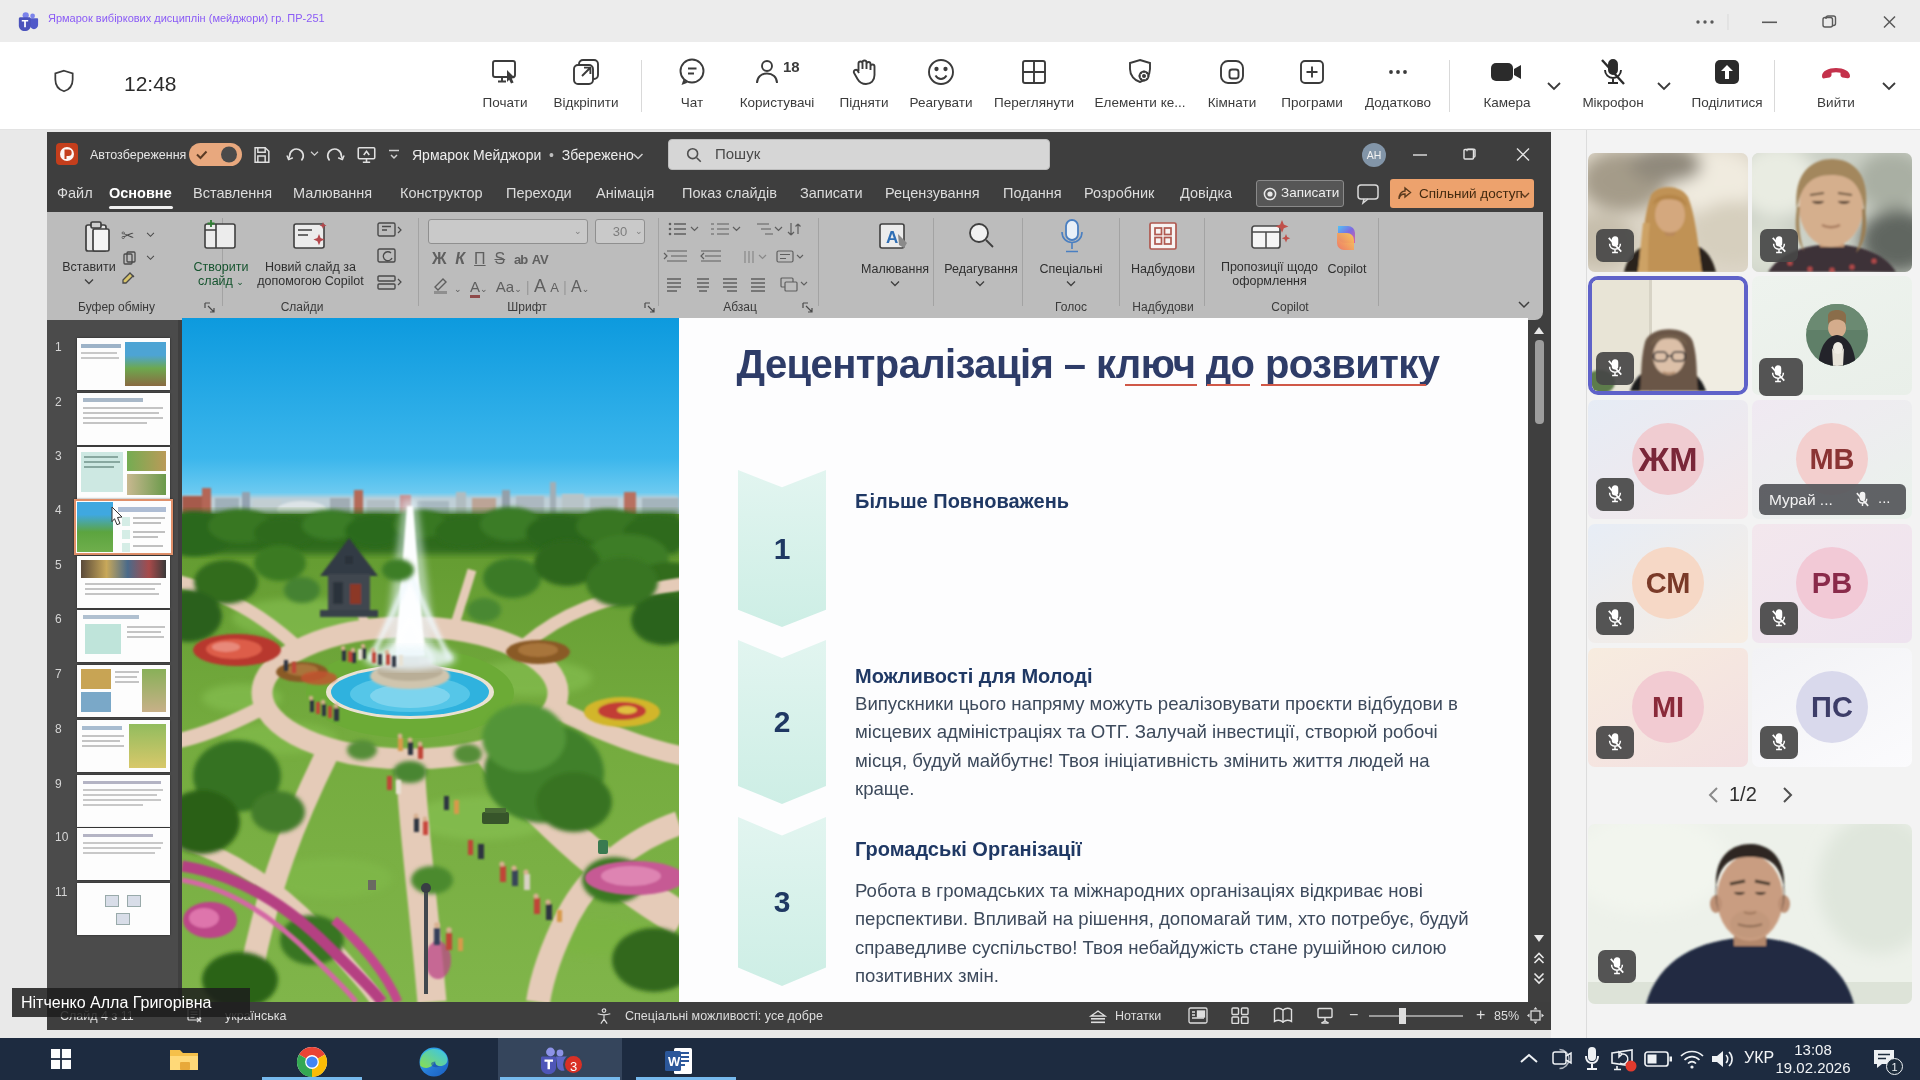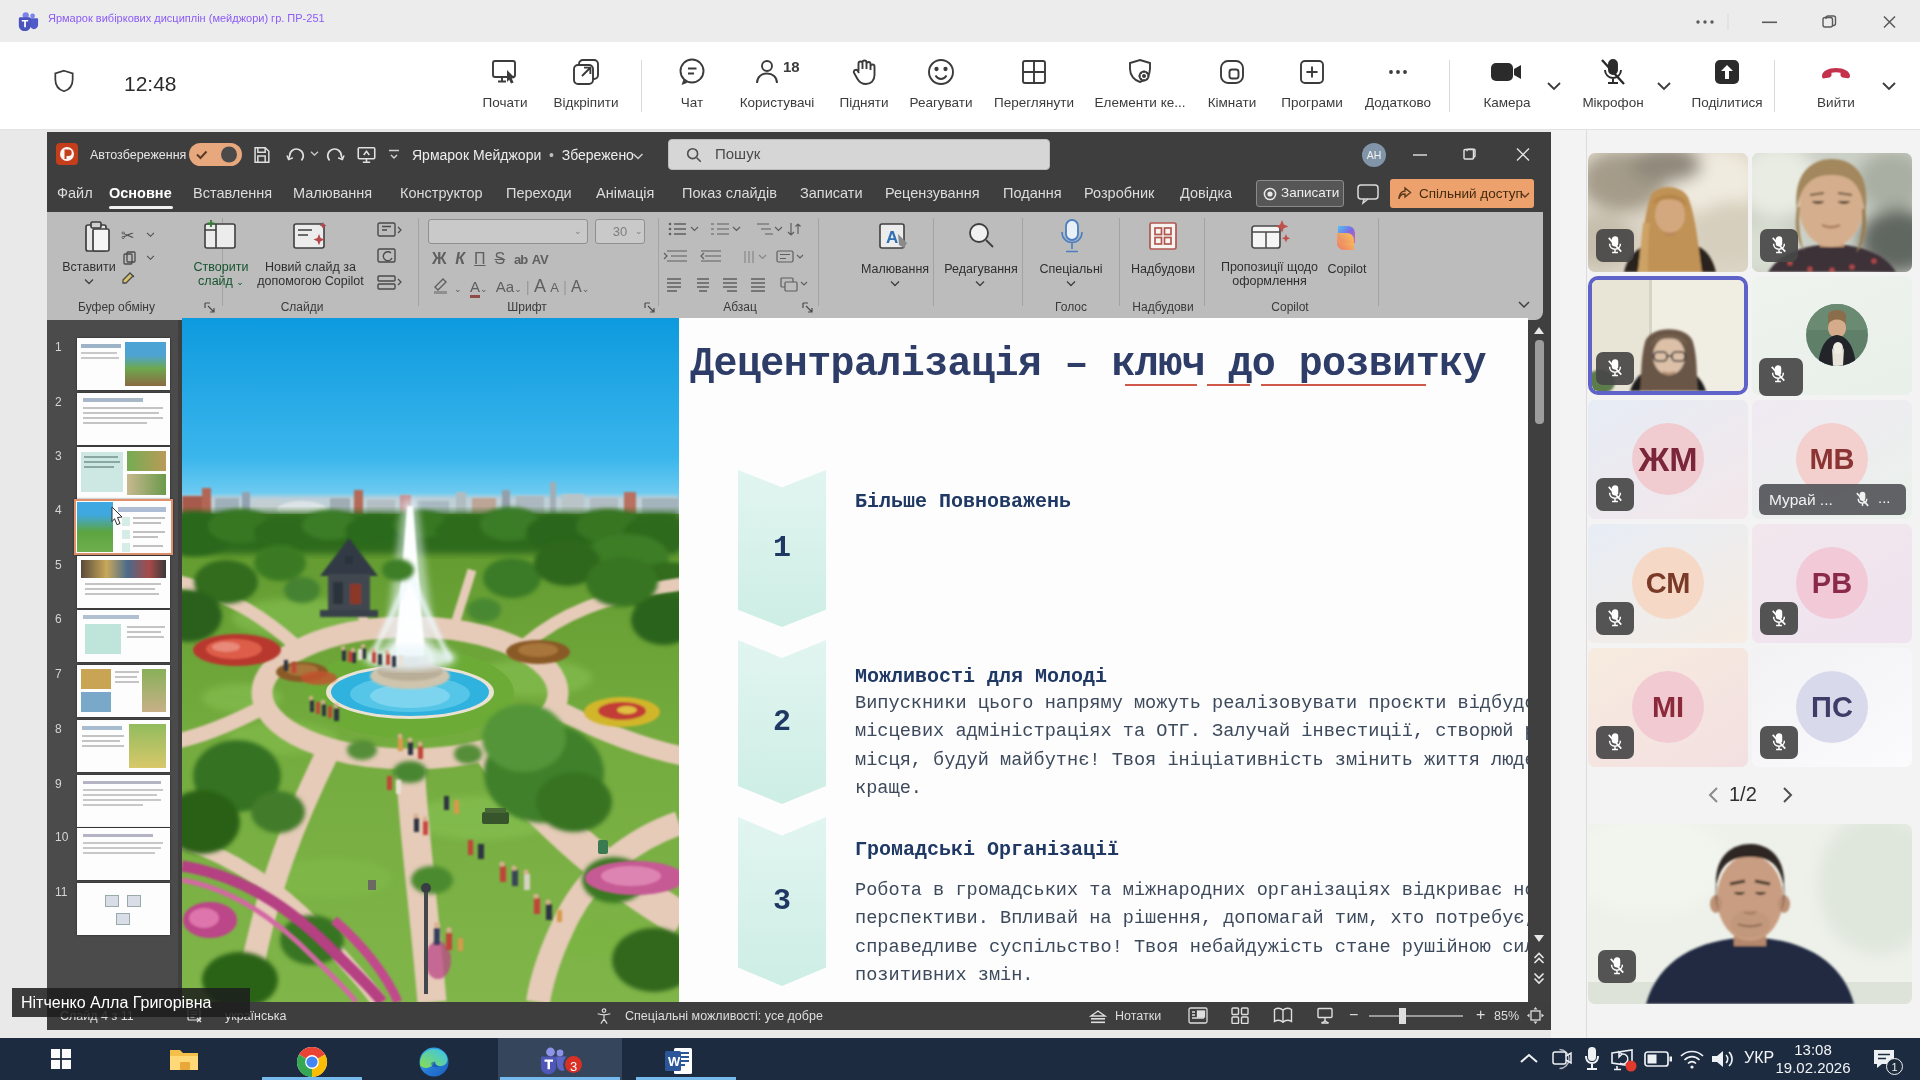--- a/index.html
+++ b/index.html
@@ -21,21 +21,21 @@
   .ptab { position:absolute; top:7px; font-size:14.5px; color:#dcdcdc; }
   #ribbon { position:absolute; left:0; top:80px; width:1496px; height:108px; background:#bcbcbc; border-radius:0 0 8px 0; color:#2c2c2c;}
   .glabel { position:absolute; top:88px; font-size:12px; color:#3a3a3a; text-align:center; }
   .rsep { position:absolute; top:6px; width:1px; height:88px; background:#a3a3a3; }
   
   #thumbs { position:absolute; left:0; top:188px; width:131px; height:682px; background:#4b4b4b; }
   .thumb { position:absolute; left:30px; width:93px; height:52px; background:#fdfdfd; box-shadow:0 0 2px rgba(0,0,0,.5); overflow:hidden;}
   .tnum { position:absolute; left:8px; font-size:12px; color:#d5d5d5; }
   #statusbar { position:absolute; left:0; top:870px; width:1504px; height:28px; background:#3e3e3e; color:#dedede; font-size:12.5px; }
   #scrollcol { position:absolute; left:1481px; top:188px; width:23px; height:682px; background:#3f3f3f; }
-  #slide { position:absolute; left:135px; top:186px; width:1346px; height:684px; background:#fdfdfe; overflow:hidden;font-family:Liberation Mono, monospace; }
+  #slide { position:absolute; left:135px; top:186px; width:1346px; height:684px; background:#fdfdfe; overflow:hidden; }
   
   #stitle { position:absolute; left:0px; top:24px; width:1300px; text-align:center; font-size:40px; font-weight:bold; color:#2e3c68; letter-spacing:-0.6px;}
   .chev { position:absolute; left:556px; width:88px; background:linear-gradient(180deg,#e2f5f0, #cdeee5); clip-path:polygon(0% 0%, 50% 11%, 100% 0%, 100% 89%, 50% 100%, 0% 89%); text-align:center; font-weight:bold; color:#1f3863; font-size:30px;}
   .shead { position:absolute; left:673px; font-size:20px; font-weight:bold; color:#1f3864; }
   .sbody { position:absolute; left:673px; font-size:18.6px; color:#3d4a5c; line-height:28.4px; white-space:nowrap;}
   
   #rpanel { left:1551px; top:130px; width:369px; height:908px; background:#f3f3f3; }
   .tile { position:absolute; border-radius:7px; overflow:hidden; }
   .mic { position:absolute; width:38px; height:33px; background:rgba(70,70,70,0.92); border-radius:7px; }
   .initc { position:absolute; border-radius:50%; text-align:center; font-weight:bold; }

